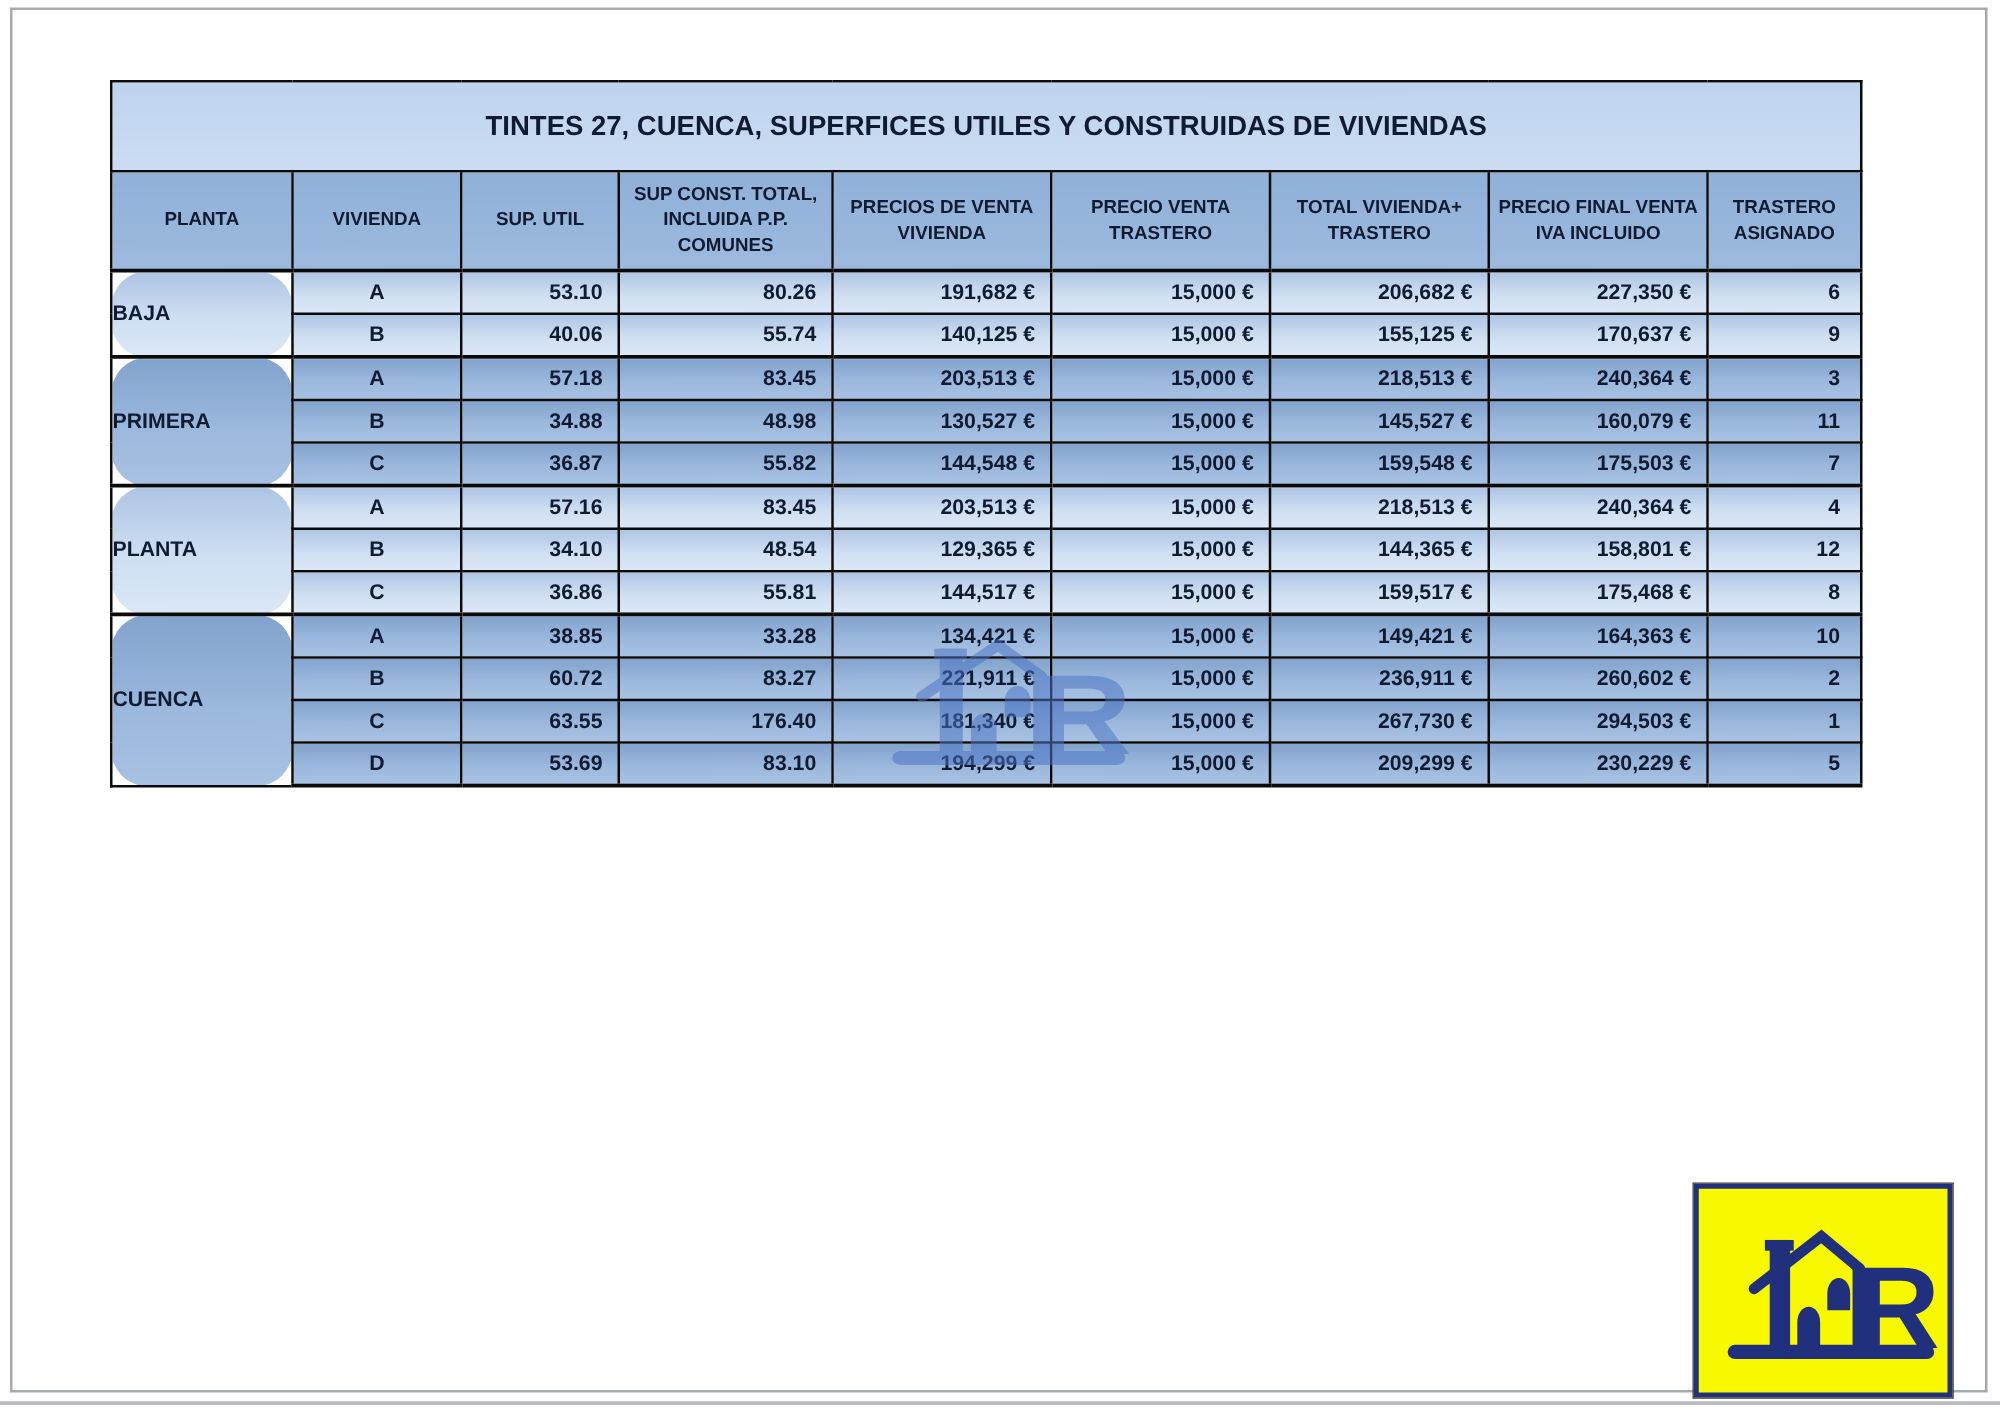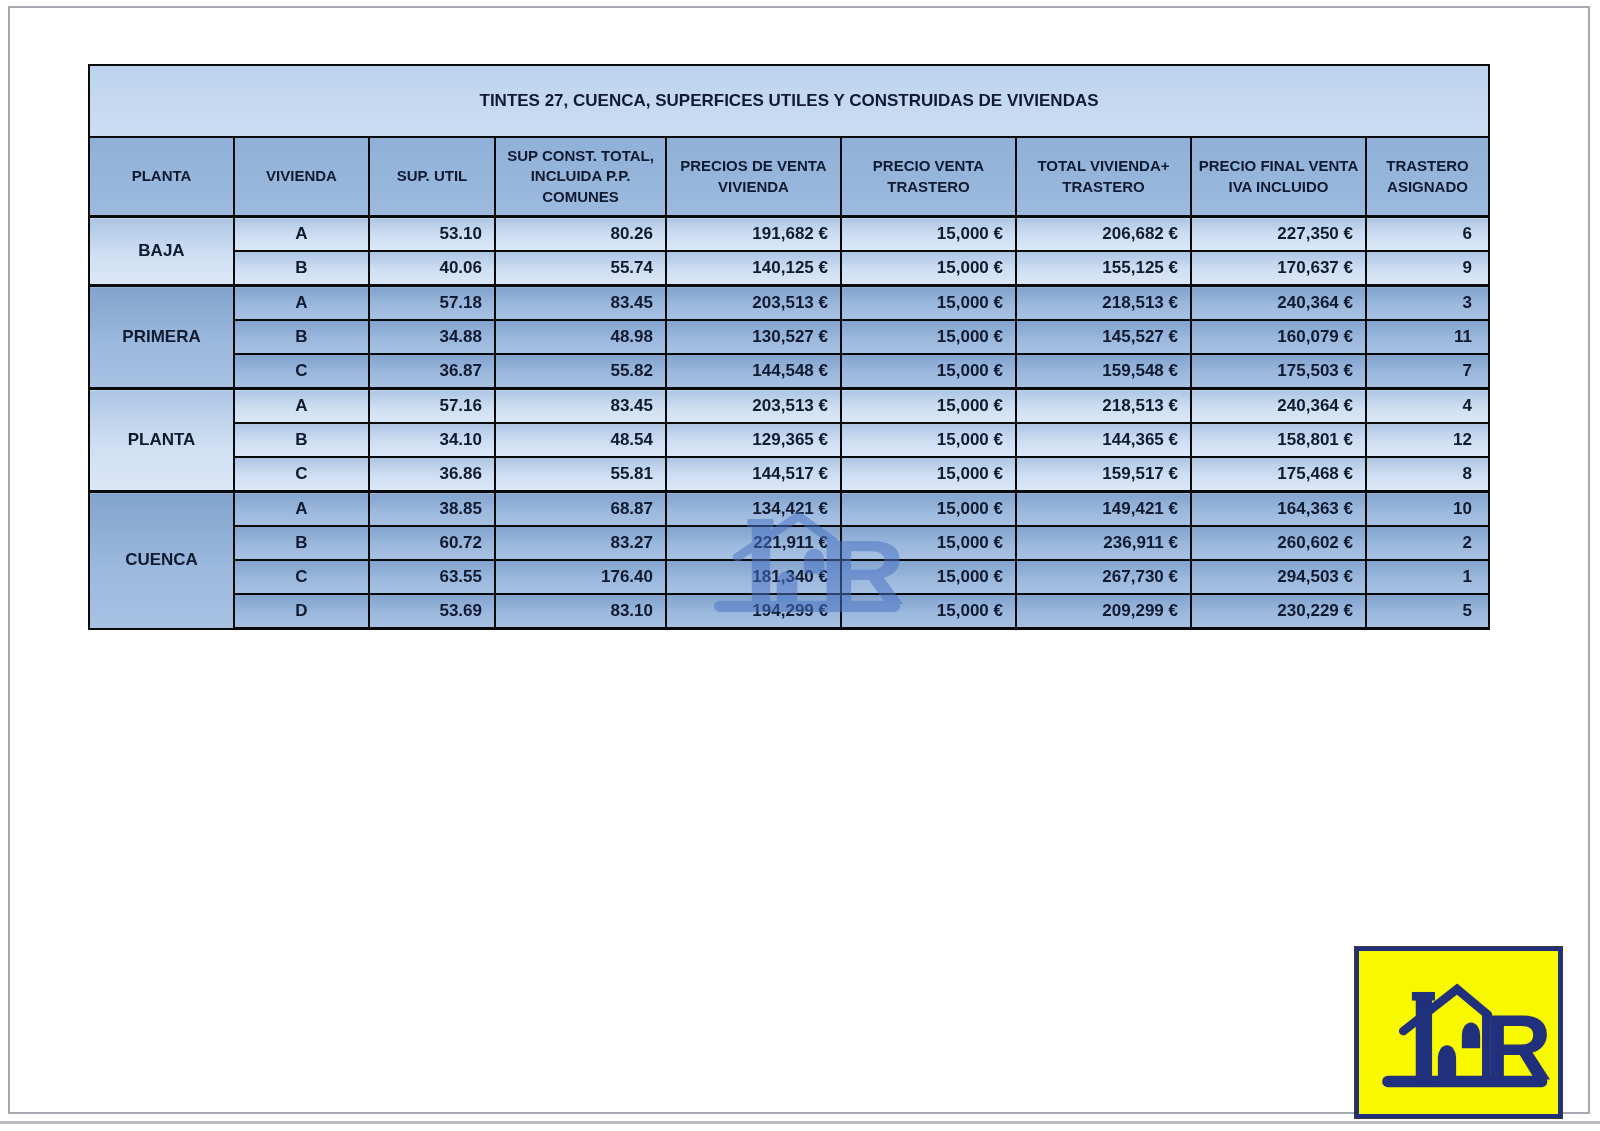--- a/index.html
+++ b/index.html
@@ -5,32 +5,32 @@
   html,body{margin:0;padding:0;}
   body{width:1600px;height:1131px;background:#ffffff;position:relative;overflow:hidden;
        font-family:"Liberation Sans",sans-serif;}
   .page-frame{position:absolute;left:8px;top:6px;width:1578px;height:1104px;
        border:2px solid #a6aab0;background:#ffffff;}
   .bottom-rule{position:absolute;left:0;top:1121px;width:1600px;height:3px;background:#b8bcc0;}
 
   .price-table{position:absolute;left:88px;top:64px;width:1400px;border-collapse:collapse;
        table-layout:fixed;color:#101a31;}
   .price-table th,.price-table td{border:2px solid #0a0a0a;overflow:hidden;padding:0;}
-  .title-cell{height:70px;font-size:17px;font-weight:bold;text-align:center;
+  .title-cell{height:70px;font-size:22px;font-weight:bold;text-align:center;
        background:linear-gradient(180deg,#bdd3ed,#ccddf3);border-bottom-width:3px;}
   .header-row th{height:77px;font-size:15px;font-weight:bold;text-align:center;
        background:linear-gradient(180deg,#8fb0d8,#9dbade);border-bottom-width:3px;padding:0 4px;
        line-height:1.35;}
   tbody td{height:32px;font-size:17px;font-weight:bold;}
   tr.lt td{background:linear-gradient(180deg,#adc5e4 0%,#cfdff2 55%,#dae7f6 100%);}
   tr.dk td{background:linear-gradient(180deg,#82a3cd 0%,#9bb8dd 55%,#a7c1e2 100%);}
   tbody td{border-top-width:1px;border-bottom-width:1px;}
   tr.gs td{border-top-width:3px;}
   tbody tr:last-child td{border-bottom-width:3px;}
-  td.p{text-align:center;font-size:17px;}
+  td.p{font-size:17px;border-radius:29px;}
   td.v{text-align:center;}
   td.n{text-align:right;padding-right:12px;}
   td.t{text-align:right;padding-right:16px;}
 
   .watermark{position:absolute;left:690px;top:479px;width:220px;height:158px;opacity:0.52;
        color:#4a73c5;}
   .logo-box{position:absolute;left:1355px;top:947px;width:199px;height:163px;background:#f8f800;
        border:4px solid #20307c;outline:1px solid #3a3a3a;}
   .logo-box svg{position:absolute;left:2px;top:0px;width:195px;height:162px;color:#20307c;}
   .hidden-defs{position:absolute;width:0;height:0;}
@@ -169,21 +169,21 @@
       <td class="n">15,000 €</td>
       <td class="n">159,517 €</td>
       <td class="n">175,468 €</td>
       <td class="t">8</td>
     </tr>
 
     <tr class="dk gs">
       <td class="p" rowspan="4">CUENCA</td>
       <td class="v">A</td>
       <td class="n">38.85</td>
-      <td class="n">68.87</td>
+      <td class="n">33.28</td>
       <td class="n">134,421 €</td>
       <td class="n">15,000 €</td>
       <td class="n">149,421 €</td>
       <td class="n">164,363 €</td>
       <td class="t">10</td>
     </tr>
     <tr class="dk">
       <td class="v">B</td>
       <td class="n">60.72</td>
       <td class="n">83.27</td>

